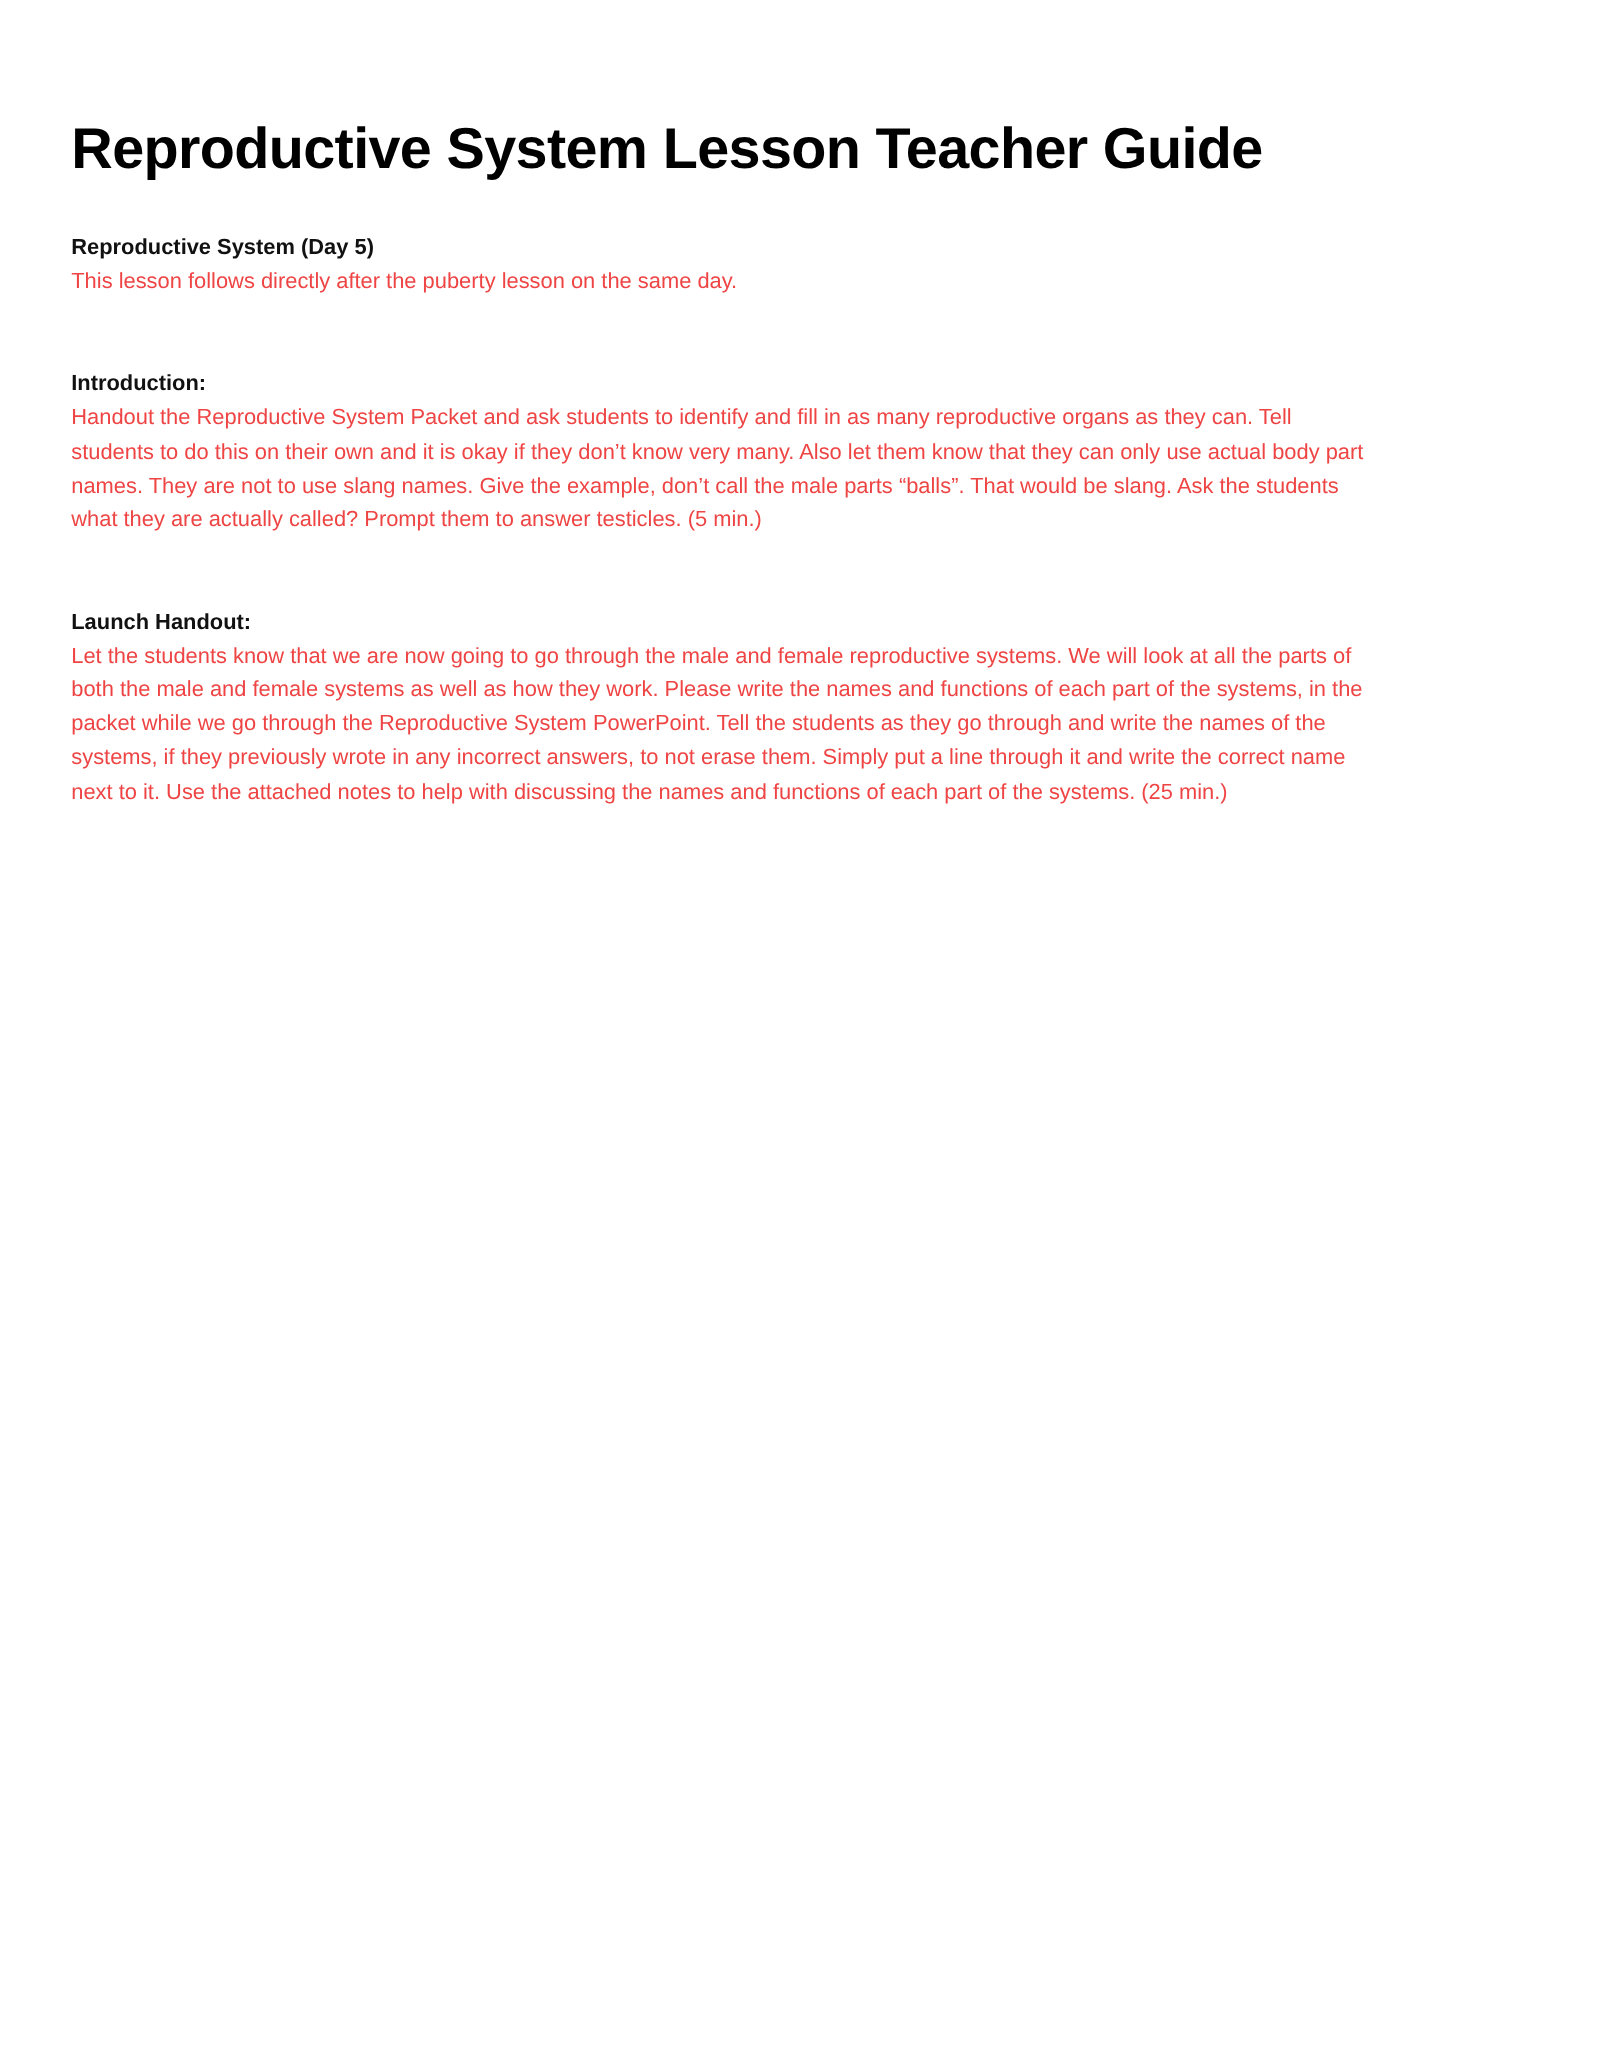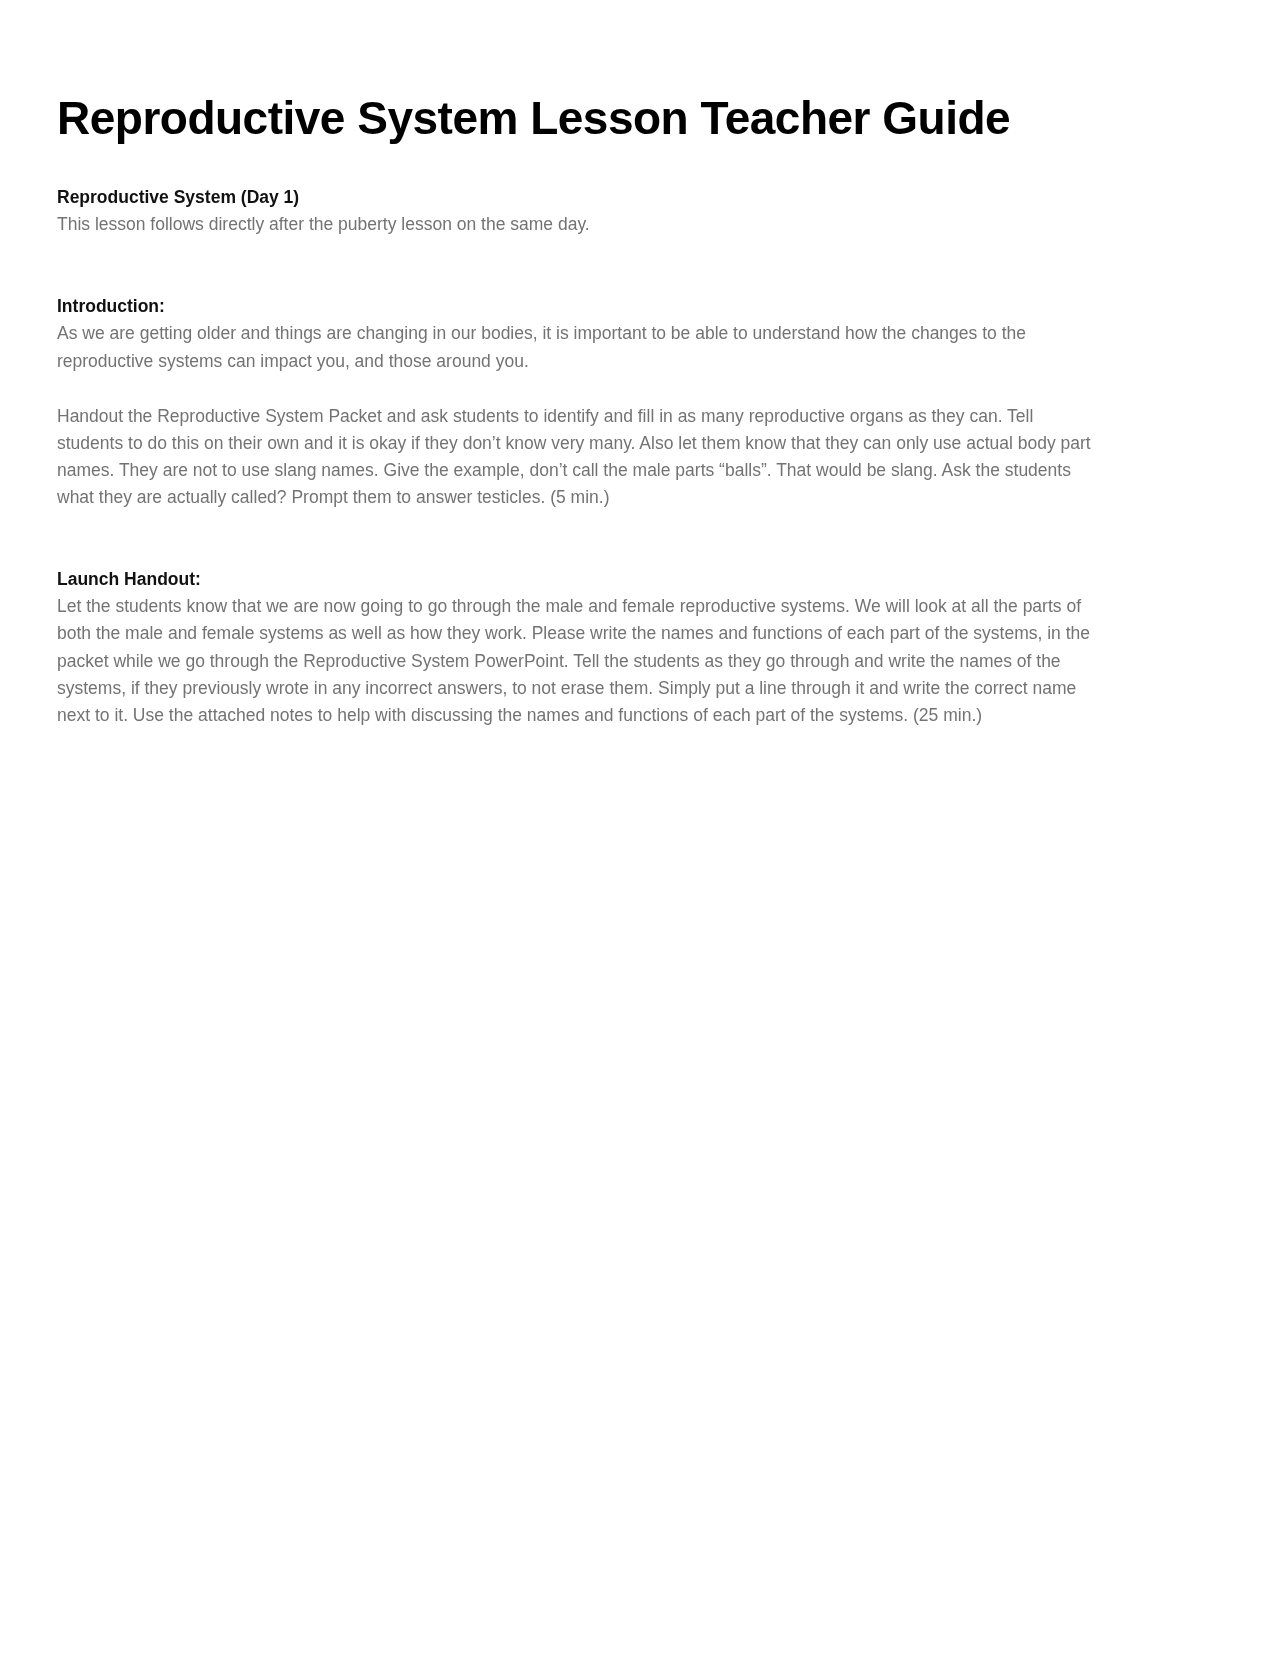--- a/index.html
+++ b/index.html
@@ -38,48 +38,47 @@
     font-size: 17.5px;
     font-weight: 700;
     line-height: 1.55;
     color: #111111;
     margin: 0;
   }
   .doc-paragraph {
     font-size: 17.5px;
     font-weight: 400;
     line-height: 1.55;
-    color: #737373;
+    color: #ef4444;
     margin: 0 0 28px 0;
     max-width: 1045px;
   }
   .doc-paragraph:last-child {
     margin-bottom: 28px;
   }
   .section-gap {
     height: 27px;
   }
 </style>
 </head>
 <body>
 
 <div class="page">
 
   <h1 class="doc-title">Reproductive System Lesson Teacher Guide</h1>
 
   <div class="doc-section">
-    <h2 class="section-heading">Reproductive System (Day 1)</h2>
+    <h2 class="section-heading">Reproductive System (Day 5)</h2>
     <p class="doc-paragraph">This lesson follows directly after the puberty lesson on the same day.</p>
   </div>
 
   <div class="section-gap"></div>
 
   <div class="doc-section">
     <h2 class="section-heading">Introduction:</h2>
-    <p class="doc-paragraph">As we are getting older and things are changing in our bodies, it is important to be able to understand how the changes to the reproductive systems can impact you, and those around you.</p>
     <p class="doc-paragraph">Handout the Reproductive System Packet and ask students to identify and fill in as many reproductive organs as they can. Tell students to do this on their own and it is okay if they don’t know very many. Also let them know that they can only use actual body part names. They are not to use slang names. Give the example, don’t call the male parts “balls”. That would be slang. Ask the students what they are actually called? Prompt them to answer testicles. (5 min.)</p>
   </div>
 
   <div class="section-gap"></div>
 
   <div class="doc-section">
     <h2 class="section-heading">Launch Handout:</h2>
     <p class="doc-paragraph">Let the students know that we are now going to go through the male and female reproductive systems. We will look at all the parts of both the male and female systems as well as how they work. Please write the names and functions of each part of the systems, in the packet while we go through the Reproductive System PowerPoint. Tell the students as they go through and write the names of the systems, if they previously wrote in any incorrect answers, to not erase them. Simply put a line through it and write the correct name next to it. Use the attached notes to help with discussing the names and functions of each part of the systems. (25 min.)</p>
   </div>
 

